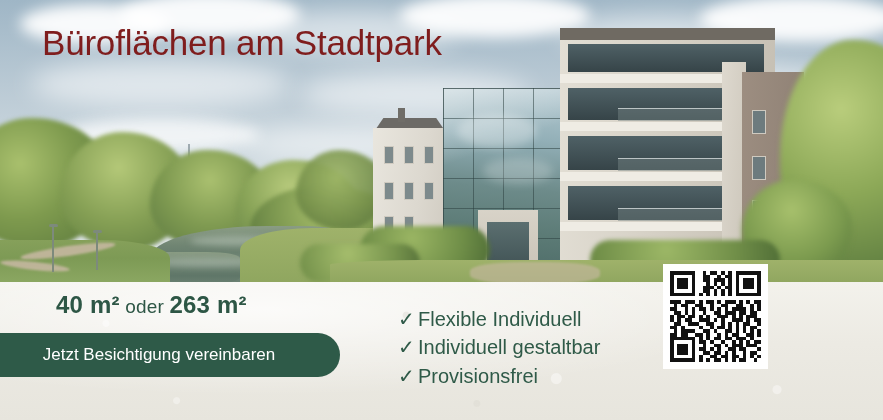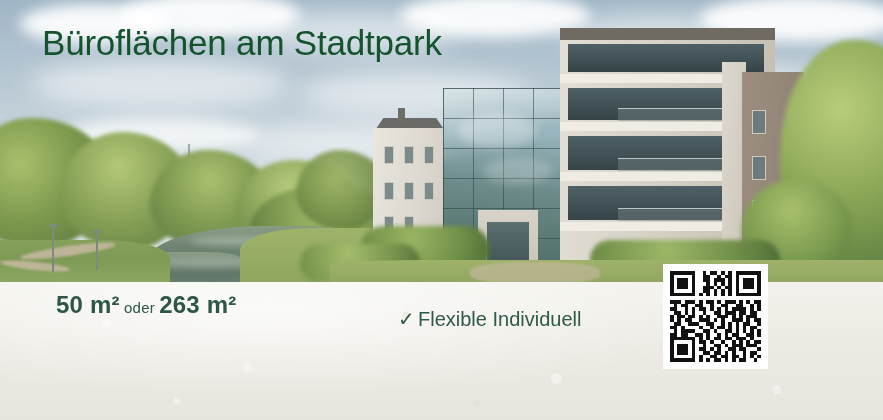--- a/index.html
+++ b/index.html
@@ -131,33 +131,33 @@
       radial-gradient(circle at 78% 38%,rgba(212,210,200,.7) 0 4px,transparent 5px),
       radial-gradient(circle at 88% 78%,rgba(255,255,255,.8) 0 4px,transparent 5px),
       radial-gradient(circle at 54% 88%,rgba(214,212,202,.6) 0 3px,transparent 4px),
       radial-gradient(circle at 20% 86%,rgba(255,255,255,.7) 0 3px,transparent 4px);
   }
 
   
   .headline{
     position:absolute;left:42px;top:25px;
     font-size:35px;line-height:1.05;font-weight:400;
-    color:#14532d;letter-spacing:-.2px;white-space:nowrap;
+    color:#7f1d1d;letter-spacing:-.2px;white-space:nowrap;
   }
   .subhead{
     position:absolute;left:43px;top:70px;
     font-size:19px;font-weight:400;color:#2f5a48;white-space:nowrap;
   }
 
   .sizes{
     position:absolute;left:56px;top:291px;
     color:#2d5645;white-space:nowrap;
     font-size:24px;font-weight:700;letter-spacing:.2px;
   }
-  .sizes .sep{font-size:15px;font-weight:400;}
+  .sizes .sep{font-size:19px;font-weight:400;}
 
   .cta{
     position:absolute;left:0;top:333px;
     width:340px;height:44px;
     background:#2e5a48;
     border-radius:0 24px 24px 0;
     display:flex;align-items:center;justify-content:center;
     color:#ffffff;font-size:17px;font-weight:400;
     box-sizing:border-box;padding-right:22px;
     cursor:pointer;
@@ -287,27 +287,36 @@
     <div class="path" style="left:470px;top:262px;width:130px;height:22px;border-radius:40%;opacity:.6"></div>
 
     <div class="pavement">
       <div class="grain"></div>
     </div>
   </div>
 
   <div class="headline">Büroflächen am Stadtpark</div>
 
   <div class="sizes">
-    <span>50 m²</span><span class="sep"> oder </span><span>263 m²</span>
+    <span>40 m²</span><span class="sep"> oder </span><span>263 m²</span>
   </div>
 
+  <div class="cta">
+    <span>Jetzt Besichtigung vereinbaren</span>
+  </div>
 
   <div class="bullets">
     <div class="row">
       <span class="tick">✓</span><span>Flexible Individuell</span>
+    </div>
+    <div class="row">
+      <span class="tick">✓</span><span>Individuell gestaltbar</span>
+    </div>
+    <div class="row">
+      <span class="tick">✓</span><span>Provisionsfrei</span>
     </div>
   </div>
 
   <div class="qr-wrap">
     <svg class="qr" viewBox="0 0 25 25" shape-rendering="crispEdges">
       <rect width="25" height="25" fill="#ffffff"></rect>
       <g fill="#111111">
 
         <rect x="0" y="0" width="7" height="1"></rect>
           <rect x="0" y="6" width="7" height="1"></rect>

